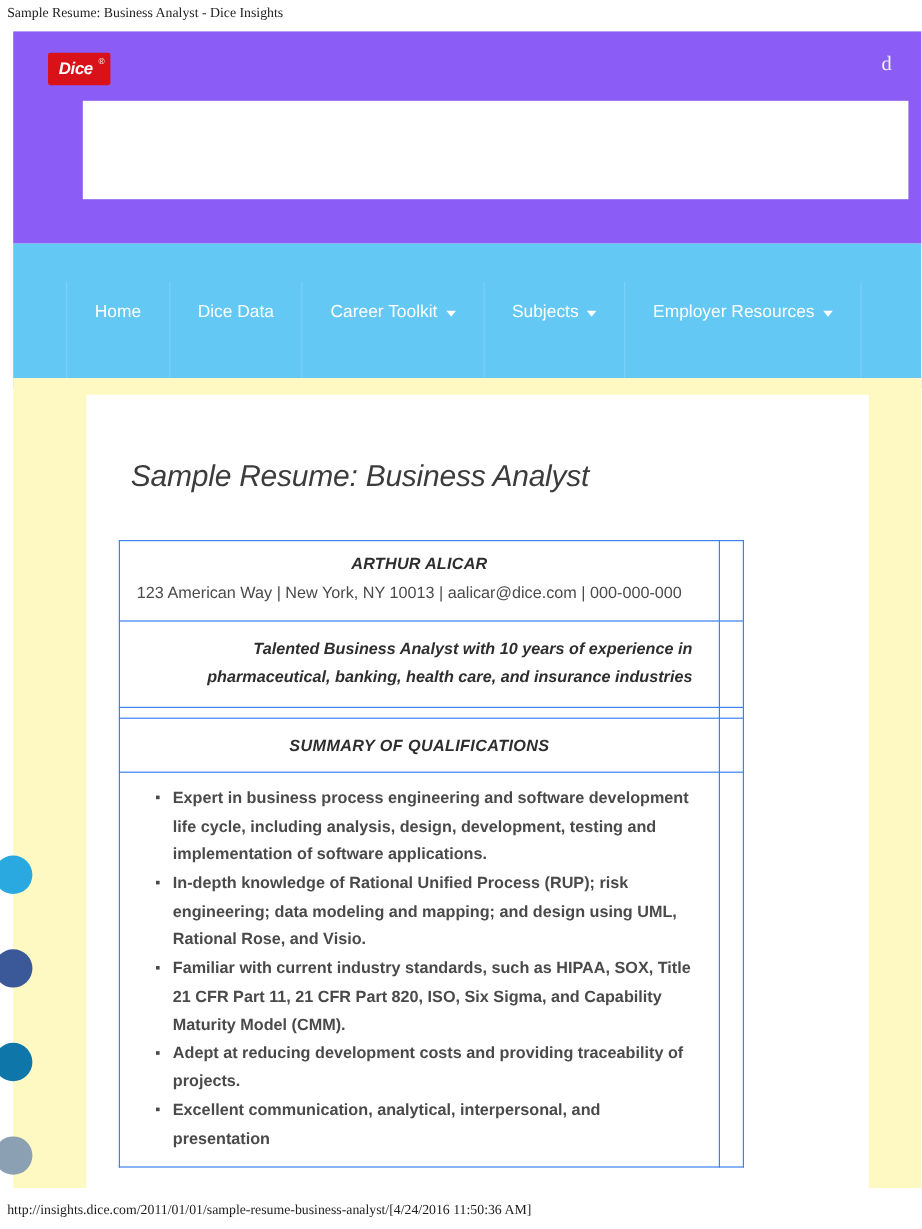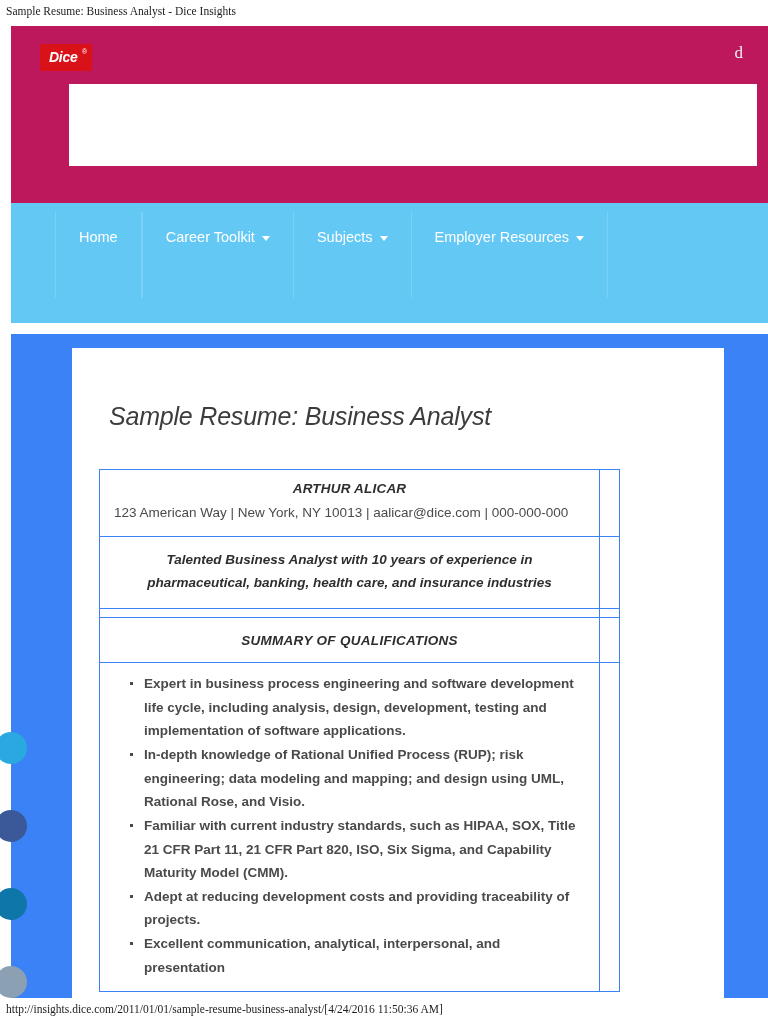--- a/index.html
+++ b/index.html
@@ -31,21 +31,21 @@
     overflow: hidden;
   }
 
   
   .masthead {
     position: absolute;
     left: 11px;
     top: 0;
     width: 757px;
     height: 177px;
-    background: #be185d;
+    background: #8b5cf6;
   }
   .logo {
     position: absolute;
     left: 29px;
     top: 18px;
     width: 52px;
     height: 27px;
     background: #d9121a;
     border-radius: 2px;
   }
@@ -91,21 +91,21 @@
     left: 11px;
     top: 177px;
     width: 757px;
     height: 120px;
     background: #64c8f5;
   }
   .nav-inner {
     display: flex;
     align-items: flex-start;
     height: 100%;
-    padding-top: 9px;
+    padding-top: 32px;
   }
   .nav-sep {
     width: 1px;
     height: 86px;
     background: #7ad0f7;
     flex: 0 0 auto;
   }
   .nav-spacer { width: 44px; flex: 0 0 auto; }
   .nav-item {
     flex: 0 0 auto;
@@ -125,24 +125,24 @@
     border-right: 4.5px solid transparent;
     border-top: 5px solid #ffffff;
     display: inline-block;
     margin-top: 3px;
   }
 
   
   .page-body {
     position: absolute;
     left: 11px;
-    top: 308px;
+    top: 289px;
     width: 757px;
     height: 675px;
-    background: #3b82f6;
+    background: #fef9c3;
   }
   .content-card {
     position: absolute;
     left: 61px;
     top: 14px;
     width: 652px;
     min-height: 661px;
     background: #ffffff;
   }
   .article-title {
@@ -199,21 +199,21 @@
     letter-spacing: 0.2px;
   }
   .contact-line {
     text-align: left;
     font-size: 13.5px;
     color: #4a4a4a;
     line-height: 1.65;
     margin-top: 6px;
   }
   .tagline {
-    text-align: center;
+    text-align: right;
     font-weight: bold;
     font-style: italic;
     font-size: 13.5px;
     color: #2e2e2e;
     line-height: 1.7;
     padding: 12px 22px 13px;
   }
   .spacer-cell { height: 9px; padding: 0; }
   .section-heading {
     text-align: center;
@@ -301,20 +301,23 @@
   <nav class="navbar">
     <div class="nav-inner">
       <div class="nav-spacer"></div>
       <div class="nav-sep"></div>
 
       <div class="nav-item">
         <span>Home</span>
       </div>
       <div class="nav-sep"></div>
 
+      <div class="nav-item">
+        <span>Dice Data</span>
+      </div>
       <div class="nav-sep"></div>
 
       <div class="nav-item">
         <span>Career Toolkit</span>
         <span class="caret"></span>
       </div>
       <div class="nav-sep"></div>
 
       <div class="nav-item">
         <span>Subjects</span>

